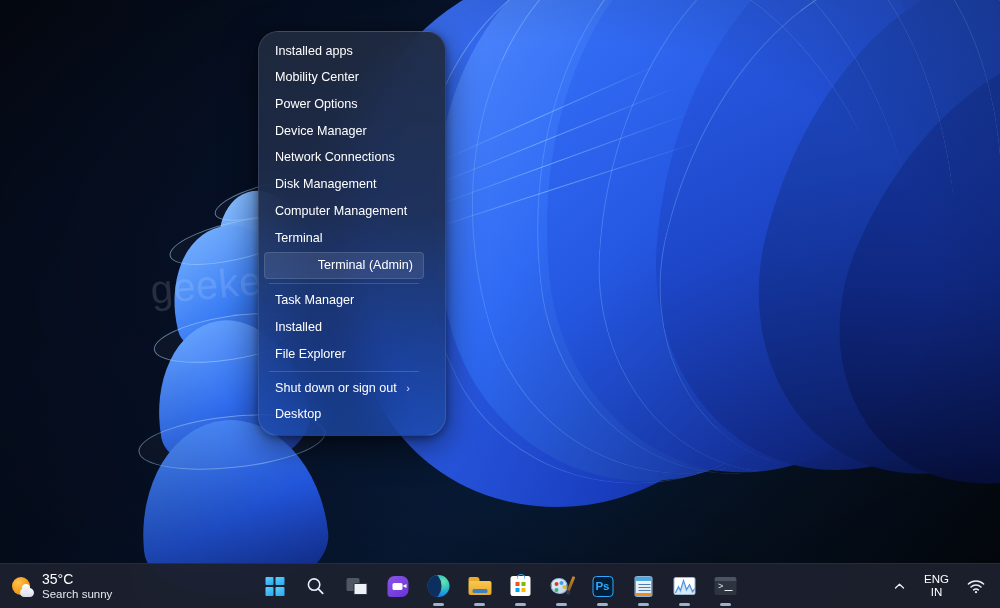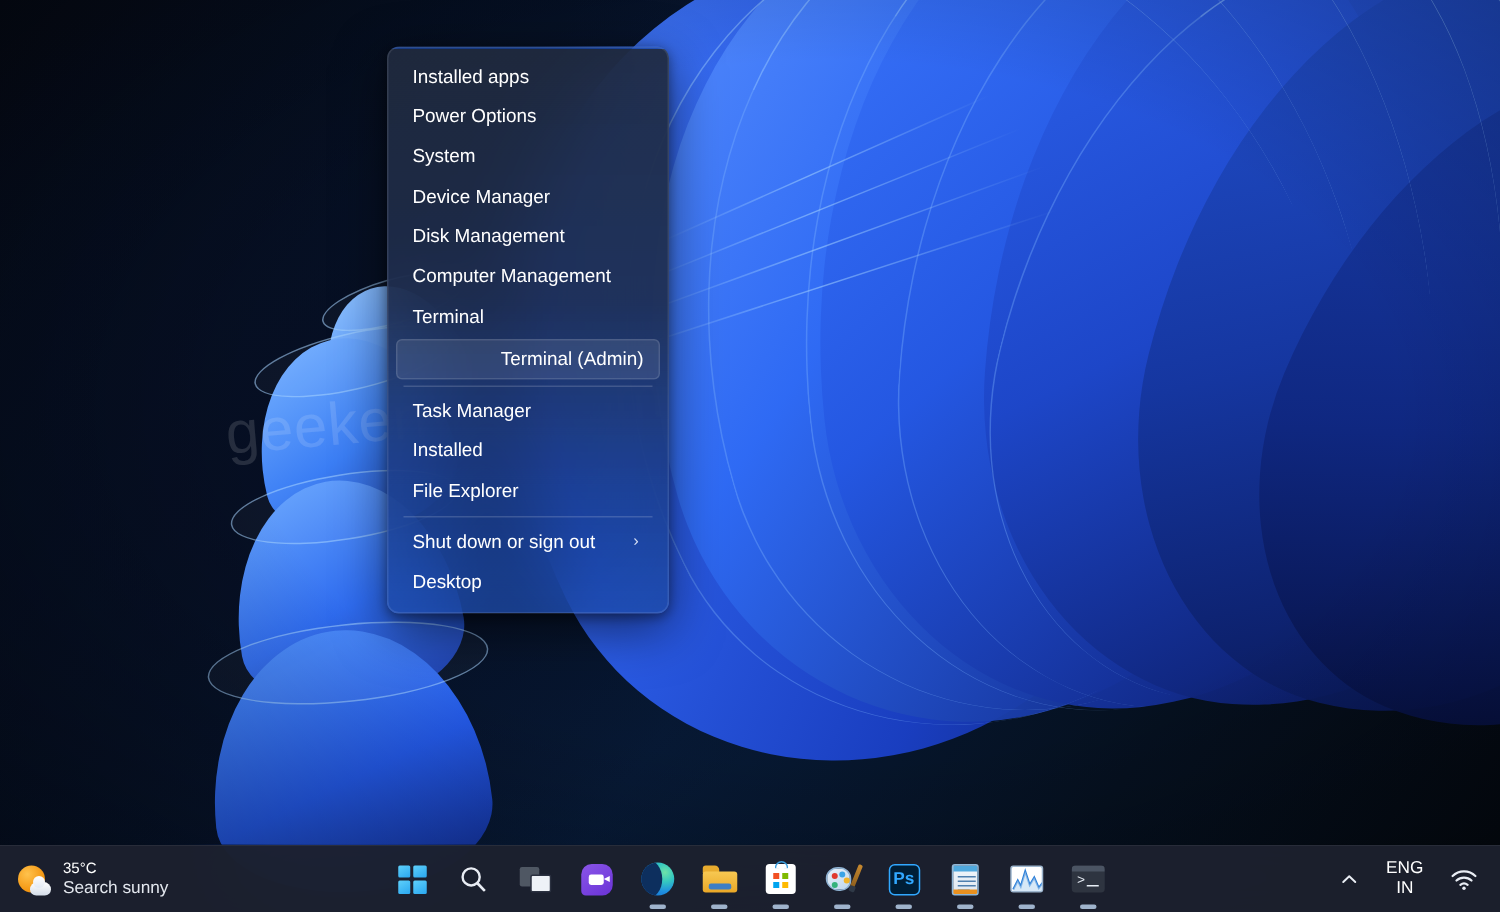--- a/index.html
+++ b/index.html
@@ -123,31 +123,31 @@
     pointer-events: none;
     user-select: none;
   }
 
   
   .winx-menu {
     position: absolute;
     left: 258px;
     top: 31px;
     width: 188px;
-    border-radius: 8px;
+    border-radius: 20px;
     background: linear-gradient(180deg,
         rgba(32,42,62,0.93) 0%,
         rgba(30,44,76,0.91) 45%,
         rgba(28,58,128,0.82) 78%,
         rgba(30,72,160,0.76) 100%);
     backdrop-filter: blur(28px) saturate(140%);
     -webkit-backdrop-filter: blur(28px) saturate(140%);
     border: 1px solid rgba(255,255,255,0.10);
     box-shadow: 0 10px 34px rgba(0,0,0,0.52), 0 2px 8px rgba(0,0,0,0.4);
-    padding: 5px 4px 6px 4px;
+    padding: 5px 20px 6px 4px;
     overflow: hidden;
   }
 
   .menu-item {
     position: relative;
     height: 25px;
     line-height: 25px;
     padding: 0 10px 0 11px;
     margin: 1.7px 1px;
     border-radius: 4px;
@@ -234,21 +234,21 @@
   }
   .cloud::before {
     content: "";
     position: absolute;
     left: 2px; top: -4px;
     width: 8px; height: 8px;
     border-radius: 50%;
     background: linear-gradient(180deg, #ffffff 0%, #e2e9f3 100%);
   }
   .weather-text { display: flex; flex-direction: column; line-height: 1.18; }
-  .weather-temp { color: #ffffff; font-size: 10px; }
+  .weather-temp { color: #ffffff; font-size: 14px; }
   .weather-cond { color: #e3e7ee; font-size: 11.5px; }
 
   
   .tray-center {
     position: absolute;
     left: 50%;
     transform: translateX(-50%);
     display: flex;
     align-items: center;
     gap: 7px;
@@ -571,27 +571,30 @@
     <div class="vignette"></div>
   </div>
 
   <div class="watermark">geekermag.com</div>
 
   <div class="winx-menu" id="winx-menu">
       <div class="menu-item">
         <span class="label">Installed apps</span>
       </div>
       <div class="menu-item">
+        <span class="label">Mobility Center</span>
+      </div>
+      <div class="menu-item">
         <span class="label">Power Options</span>
       </div>
       <div class="menu-item">
-        <span class="label">System</span>
-      </div>
-      <div class="menu-item">
         <span class="label">Device Manager</span>
+      </div>
+      <div class="menu-item">
+        <span class="label">Network Connections</span>
       </div>
       <div class="menu-item">
         <span class="label">Disk Management</span>
       </div>
       <div class="menu-item">
         <span class="label">Computer Management</span>
       </div>
       <div class="menu-item">
         <span class="label">Terminal</span>
       </div>

